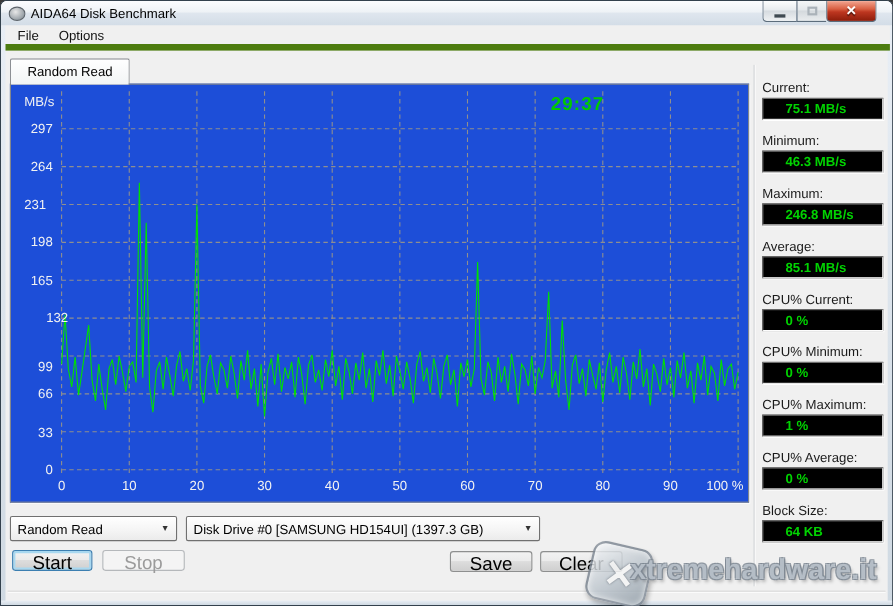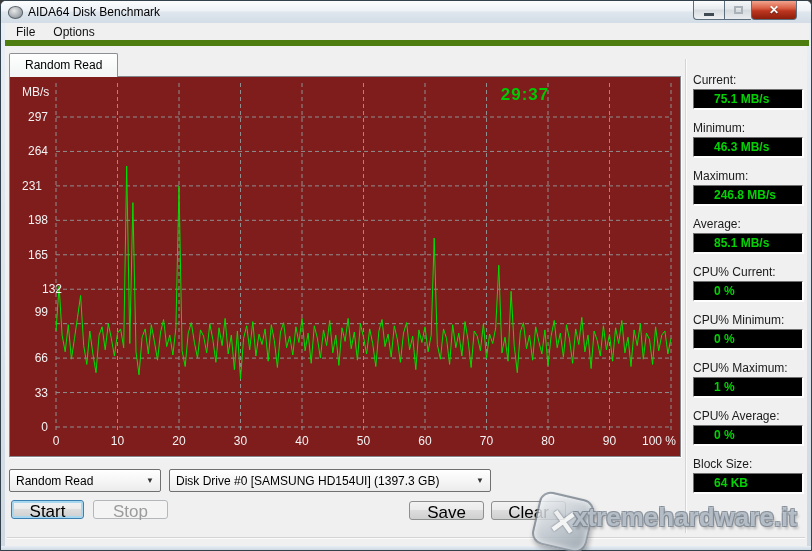--- a/index.html
+++ b/index.html
@@ -37,21 +37,21 @@
     border-bottom:6px solid #4d7c0f; z-index:4; }
   .menu-item { font-size:12px; color:#111; padding:3px 9px; }
 
   
   .tab { position:absolute; left:8px; top:52px; height:24px; padding:0 15px;
     background:linear-gradient(#ffffff,#f2f4f5); border:1px solid #8c8f94; border-bottom:none;
     border-radius:2px 2px 0 0; font-size:12px; line-height:23px; color:#000; z-index:3; }
 
   
   .chart-box { position:absolute; left:8px; top:75px; width:672px; height:381px;
-    background:#7f1d1d; border:1px solid #83878c; box-shadow:1px 1px 0 #fdfdfd; z-index:2; }
+    background:#1d4ed8; border:1px solid #83878c; box-shadow:1px 1px 0 #fdfdfd; z-index:2; }
   .chart-box svg { position:absolute; left:0; top:0; }
   .unit-label { position:absolute; left:12px; top:8px; color:#f2f2f2; font-size:12px; }
   .y-tick-label { position:absolute; width:32px; text-align:right; color:#f2f2f2; font-size:12px; }
   .x-tick-label { position:absolute; width:44px; text-align:center; color:#f2f2f2; font-size:12px; }
   .timer { position:absolute; left:470px; top:8px; width:90px; text-align:center;
     color:#00ca00; font-size:17px; font-weight:bold; letter-spacing:1px; }
 
   
   .v-separator { position:absolute; left:684px; top:58px; height:474px; width:2px;
     border-left:1px solid #d2d5d8; border-right:1px solid #fbfbfb; }
@@ -158,21 +158,21 @@
       </svg>
     <div class="unit-label">MB/s</div>
     <div class="timer">29:37</div>
     <div id="tick-labels">
         <div class="y-tick-label" style="left: 6px; top: 33px;">297</div>
         <div class="y-tick-label" style="left: 6px; top: 67.4444px;">264</div>
         <div class="y-tick-label" style="left: 6px; top: 101.889px; text-align: center;">231</div>
         <div class="y-tick-label" style="left: 6px; top: 136.333px;">198</div>
         <div class="y-tick-label" style="left: 6px; top: 170.778px;">165</div>
         <div class="y-tick-label" style="left: 20px; top: 205.222px;">132</div>
-        <div class="y-tick-label" style="left: 6px; top: 228px;">99</div>
+        <div class="y-tick-label" style="left: 6px; top: 249px;">99</div>
         <div class="y-tick-label" style="left: 6px; top: 274.111px;">66</div>
         <div class="y-tick-label" style="left: 6px; top: 308.556px;">33</div>
         <div class="y-tick-label" style="left: 6px; top: 343px;">0</div>
         <div class="x-tick-label" style="left: 24px; top: 357px;">0</div>
         <div class="x-tick-label" style="left: 85.5px; top: 357px;">10</div>
         <div class="x-tick-label" style="left: 147px; top: 357px;">20</div>
         <div class="x-tick-label" style="left: 208.5px; top: 357px;">30</div>
         <div class="x-tick-label" style="left: 270px; top: 357px;">40</div>
         <div class="x-tick-label" style="left: 331.5px; top: 357px;">50</div>
         <div class="x-tick-label" style="left: 393px; top: 357px;">60</div>

